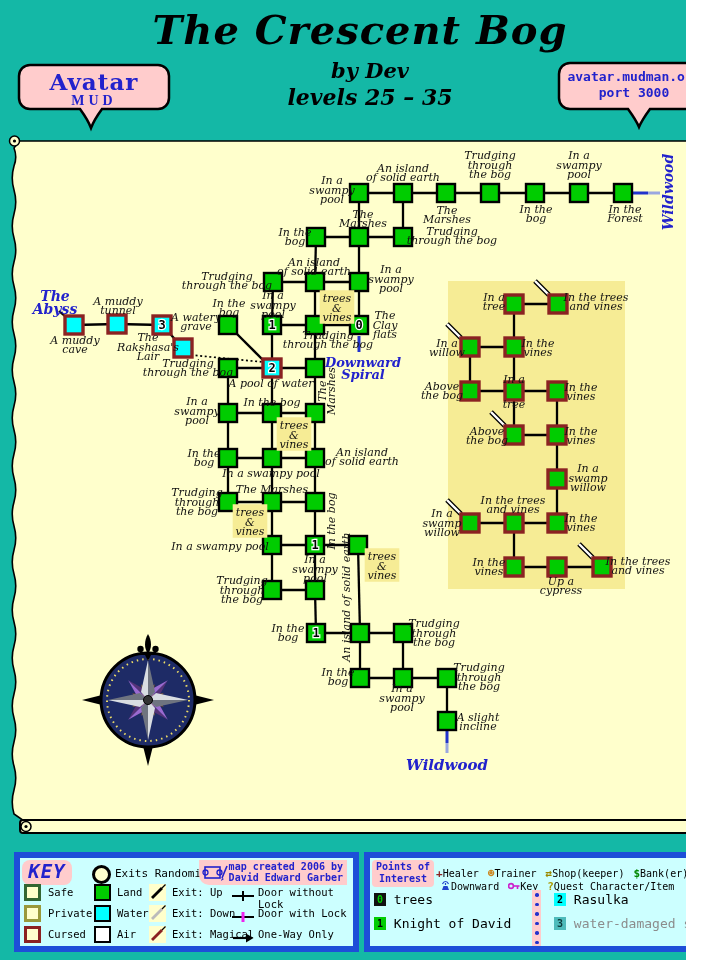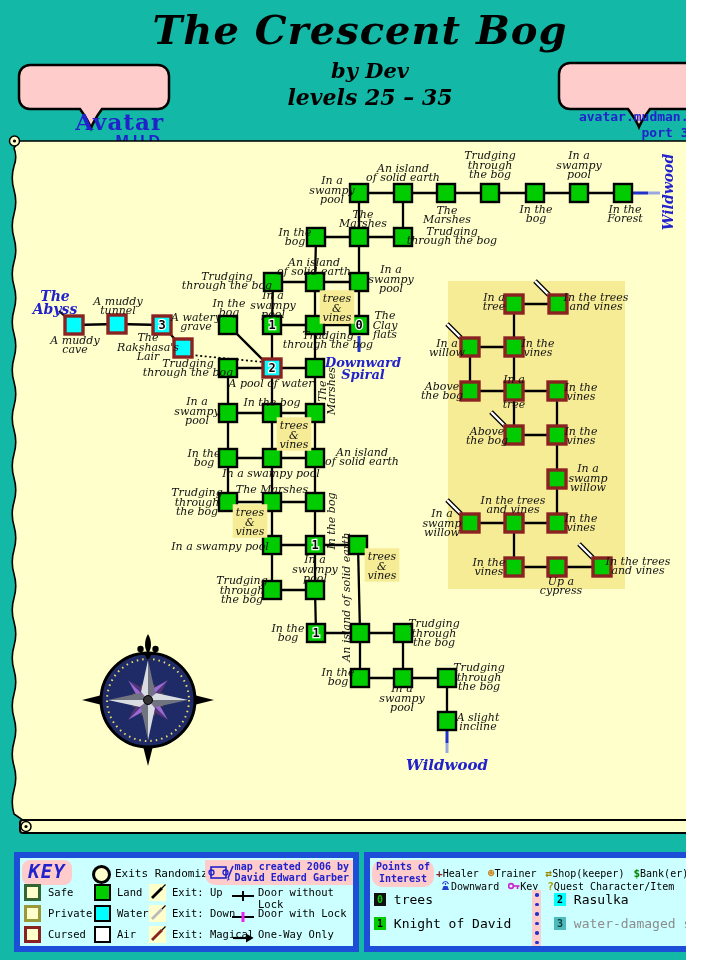--- a/index.html
+++ b/index.html
@@ -3,23 +3,23 @@
 <meta charset="utf-8">
 <style>
   html,body{margin:0;padding:0;background:#fff;}
   .page{position:relative;width:644px;height:960px;background:#14b8a6;overflow:hidden;
         font-family:"DejaVu Serif",serif;padding-left:42px;}
   .abs{position:absolute;}
   .title{left:0;top:6px;width:720px;text-align:center;font-size:40px;font-weight:bold;
          font-style:italic;color:#000;letter-spacing:1px;}
   .byline{left:0;top:58px;width:740px;text-align:center;font-size:21px;font-weight:bold;font-style:italic;}
   .levels{left:0;top:84px;width:740px;text-align:center;font-size:22px;font-weight:bold;font-style:italic;}
-  .bubble-text{color:#2222CC;text-align:right;margin-top:40px;}
+  .bubble-text{color:#2222CC;text-align:center;}
   .logo1{font-size:23px;font-weight:bold;letter-spacing:1px;}
-  .logo2{font-family:Liberation Sans, sans-serif;font-size:16px;font-weight:bold;letter-spacing:4px;margin-top:-2px;}
+  .logo2{font-family:Liberation Serif, serif;font-size:14px;font-weight:bold;letter-spacing:4px;margin-top:-2px;}
   .addr{font-family:"DejaVu Sans Mono",monospace;font-size:13px;font-weight:bold;line-height:16px;}
   .panel{position:absolute;background:#CCFFFF;border:6px solid #1d4ed8;}
   .pinkbox{position:absolute;background:#FFCCCC;}
   .mono{font-family:"DejaVu Sans Mono",monospace;}
   .keytitle{font-family:"DejaVu Sans Mono",monospace;color:#2222CC;font-size:19px;font-weight:bold;font-style:italic;letter-spacing:1px;}
   .credit{font-family:"DejaVu Sans Mono",monospace;color:#2222CC;font-size:10px;font-weight:bold;line-height:11px;text-align:right;}
   .poititle{font-family:"DejaVu Sans Mono",monospace;color:#2222CC;font-size:10px;font-weight:bold;line-height:12px;text-align:center;}
   .circ{display:inline-block;width:13px;height:13px;border:3px solid #000;border-radius:50%;background:#FFFFCC;}
   svg text{user-select:none;}
 </style>
@@ -335,21 +335,21 @@
       </g>
     </g>
   </svg>
 
   <div class="panel" style="left:14px;top:852px;width:333px;height:88px;">
     <div class="pinkbox" style="left:2px;top:2px;width:50px;height:25px;border-radius:8px;text-align:center;">
       <span class="keytitle">KEY</span>
     </div>
     <span class="abs circ" style="left:72px;top:7px;"></span>
     <span class="abs mono" style="left:95px;top:9px;font-size:11px;">Exits Randomized</span>
-    <div class="pinkbox" style="right:0;top:2px;width:148px;height:25px;border-radius:0 0 0 10px;margin-left:28px;">
+    <div class="pinkbox" style="right:6px;top:2px;width:148px;height:25px;border-radius:0 0 0 10px;margin-left:28px;">
       <svg class="abs" style="left:3px;top:3px;" width="26" height="20">
         <rect x="3" y="4" width="15" height="11" fill="none" stroke="#2222CC" stroke-width="1.6"></rect>
         <circle cx="3.5" cy="9.5" r="2.5" fill="none" stroke="#2222CC" stroke-width="1.3"></circle>
         <circle cx="17.5" cy="9.5" r="2.5" fill="none" stroke="#2222CC" stroke-width="1.3"></circle>
         <line x1="25" y1="3" x2="20" y2="15" stroke="#2222CC" stroke-width="1.6"></line>
         <polygon points="20,15 19,18 22,16" fill="#2222CC"></polygon>
       </svg>
       <div class="abs credit" style="right:4px;top:1px;width:118px;">
         <div>map created 2006 by</div>
         <div>David Edward Garber</div>
@@ -398,21 +398,21 @@
         <div style="position: absolute; left: 238px; top: 49px; font-family: &quot;DejaVu Sans Mono&quot;, monospace; font-size: 10.5px;">Door with Lock</div>
         <div style="position: absolute; left: 212px; top: 71px; width: 22px; height: 12px;"><svg width="22" height="12">
             <line x1="1" y1="6" x2="15" y2="6" stroke="#000" stroke-width="2.2"></line>
             <polygon points="14,1.5 21.5,6 14,10.5" fill="#000"></polygon>
           </svg></div>
         <div style="position: absolute; left: 238px; top: 70px; font-family: &quot;DejaVu Sans Mono&quot;, monospace; font-size: 10.5px;">One-Way Only</div>
       </div>
   </div>
 
   <div class="panel" style="left:364px;top:852px;width:334px;height:88px;">
-    <div class="pinkbox poititle" style="left:2px;top:2px;width:62px;height:26px;border-radius:10px;padding-top:1px;">
+    <div class="pinkbox poititle" style="left:2px;top:2px;width:62px;height:26px;border-radius:4px;padding-top:1px;">
       <div>Points of</div>
       <div>Interest</div>
     </div>
     <div class="pinkbox" style="right:0;top:0;width:16px;height:32px;border-radius:0 0 0 8px;text-align:center;">
       <div class="mono" style="color:#2222CC;font-size:10px;font-weight:bold;">N</div>
       <svg width="10" height="17">
         <line x1="5" y1="4" x2="5" y2="12" stroke="#2222CC" stroke-width="1.8"></line>
         <polygon points="1.5,6 5,0.5 8.5,6" fill="#2222CC"></polygon>
         <circle cx="5" cy="13.5" r="2.6" fill="none" stroke="#2222CC" stroke-width="1.5"></circle>
       </svg>

